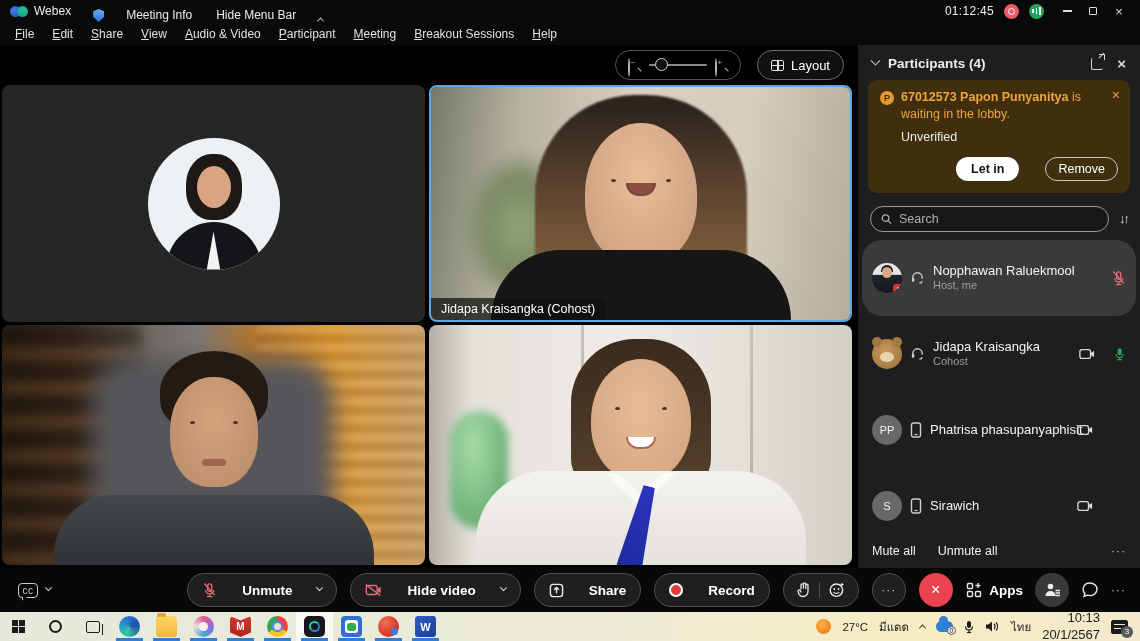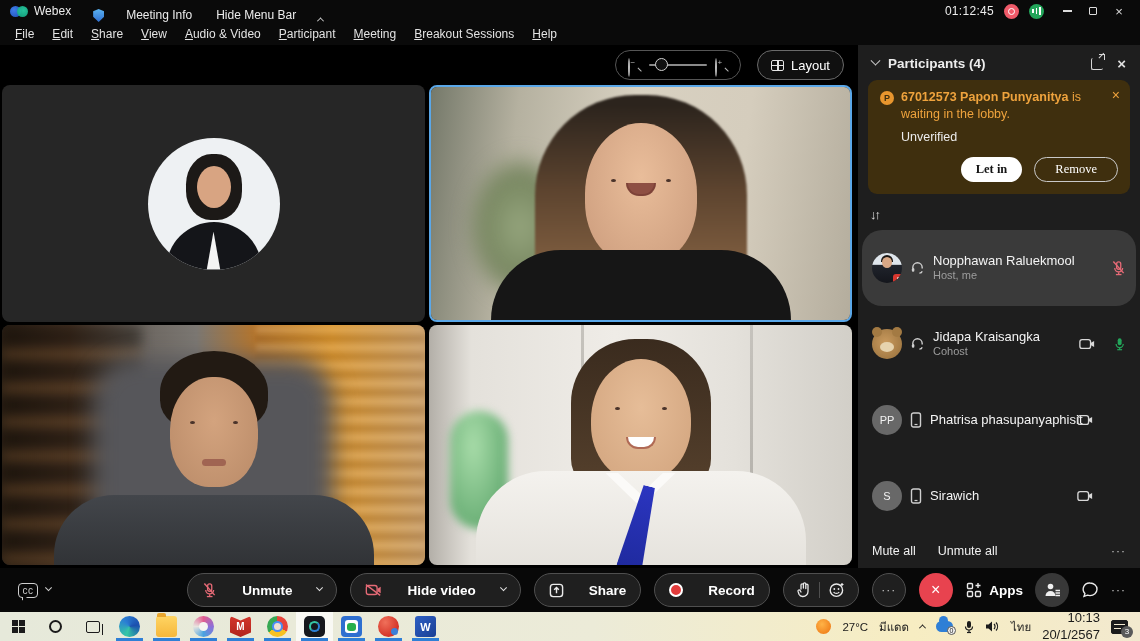--- a/index.html
+++ b/index.html
@@ -141,25 +141,25 @@
 
   .lobby { margin:0 10px 10px 10px; background:#3f2f0e; border-radius:9px; padding:9px 12px 12px 12px;
     font-size:12.5px; position:relative; }
   .lobby-head { display:flex; gap:7px; padding-right:18px; line-height:1.35; }
   .coin { flex-shrink:0; margin-top:2px; width:14px; height:14px; border-radius:50%; background:#e8962e;
     color:#3f2f0e; font-size:9px; font-weight:bold; display:flex; align-items:center; justify-content:center; }
   .lobby-orange { color:#efa33d; }
   .lobby-name { font-weight:bold; }
   .lobby-close { position:absolute; right:10px; top:8px; color:#efa33d; font-size:14px; line-height:1; }
   .lobby-status { color:#ececec; margin:7px 0 0 21px; }
-  .lobby-buttons { display:flex; justify-content:flex-end; gap:12px; margin-top:13px;font-family:Liberation Serif, serif; }
+  .lobby-buttons { display:flex; justify-content:flex-end; gap:26px; margin-top:13px; }
   .btn-letin { background:#ffffff; color:#141414; border:none; border-radius:14px; padding:4px 15px;
     font-size:12.5px; font-weight:bold; font-family:inherit; }
   .btn-remove { background:transparent; color:#fff; border:1px solid #c9c9c9; border-radius:14px;
-    padding:4px 20px; font-size:12.5px; font-family:inherit; }
+    padding:4px 12px; font-size:12.5px; font-family:inherit; }
 
   .search-row { display:flex; align-items:center; gap:10px; padding:3px 12px 8px 12px; }
   .search-box { flex:1; display:flex; align-items:center; gap:7px; border:1px solid #9a9a9a; border-radius:14px;
     height:26px; padding:0 10px; background:#171717; }
   .search-box input { background:transparent; border:none; outline:none; color:#d8d8d8; font-size:12.5px;
     width:100%; font-family:inherit; }
   .search-box input::placeholder { color:#b0b0b0; }
   .sort-glyph { font-size:13px; color:#e0e0e0; letter-spacing:-2px; }
 
   .p-row { display:flex; align-items:center; gap:8px; margin:0 4px; padding:23px 10px; border-radius:20px; }
@@ -341,20 +341,21 @@
     <div class="tile active t2">
       <div class="t2-bg"></div>
       <div class="t2-window"></div>
       <div class="t2-hair"></div>
       <div class="t2-face">
         <span class="face-dot" style="left:26px;top:56px"></span>
         <span class="face-dot" style="right:26px;top:56px"></span>
       </div>
       <div class="mouth"></div>
       <div class="t2-body"></div>
+      <div class="tile-label">Jidapa Kraisangka (Cohost)</div>
     </div>
 
     <div class="tile t3">
       <div class="t3-bg"></div>
       <div class="t3-shelf"></div>
         <div class="t3-slats"></div>
         <div class="t3-chair"></div>
       <div class="t3-hair"></div>
       <div class="t3-face">
         <span class="face-dot" style="left:20px;top:44px"></span>
@@ -399,20 +400,27 @@
     </div>
     <span class="lobby-close">×</span>
     <div class="lobby-status">Unverified</div>
     <div class="lobby-buttons">
       <button class="btn-letin">Let in</button>
       <button class="btn-remove">Remove</button>
     </div>
   </div>
 
   <div class="search-row">
+    <div class="search-box">
+      <svg width="12" height="12" viewBox="0 0 12 12">
+        <circle cx="5" cy="5" r="3.6" fill="none" stroke="#b0b0b0" stroke-width="1.4"></circle>
+        <line x1="8" y1="8" x2="11" y2="11" stroke="#b0b0b0" stroke-width="1.4"></line>
+      </svg>
+      <input type="text" placeholder="Search" style="">
+    </div>
     <span class="sort-glyph">↓↑</span>
   </div>
 
   <div class="p-row highlight">
     <div class="p-avatar av-photo">
       <span class="ph-hair"></span>
         <span class="ph-head"></span>
       <span class="av-badge">
           <i></i>
         </span>

